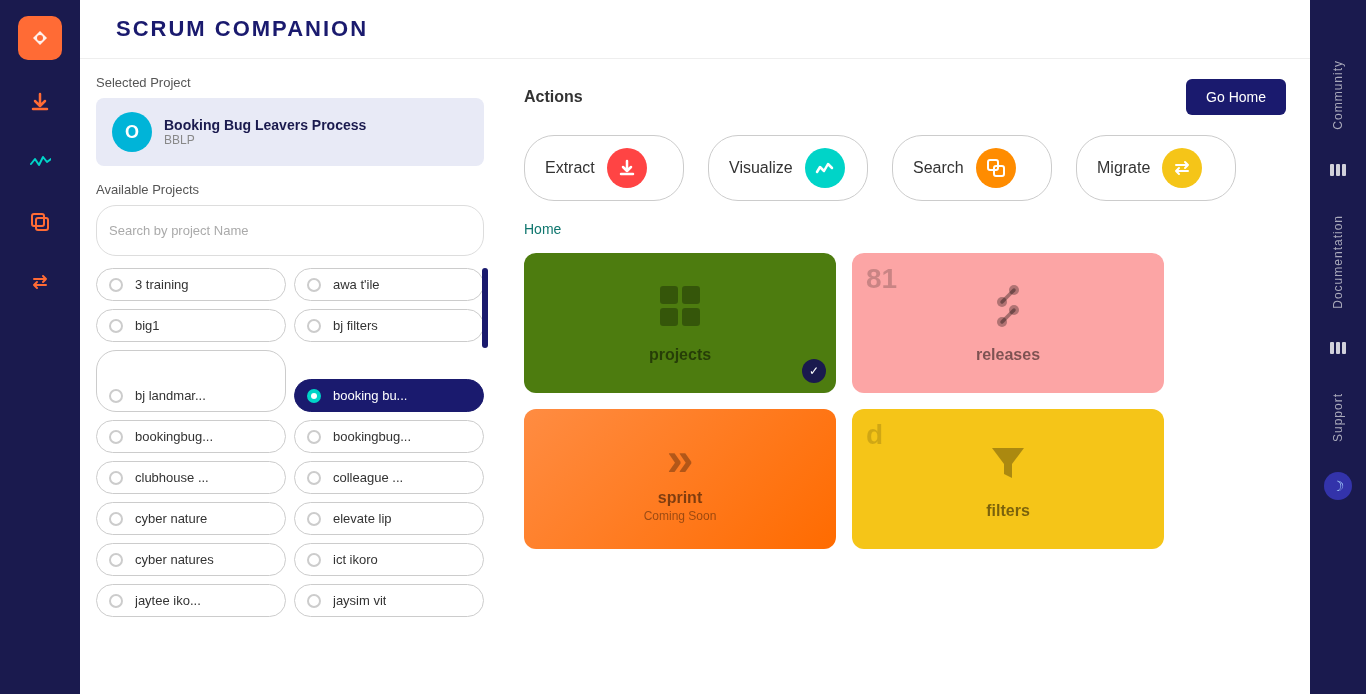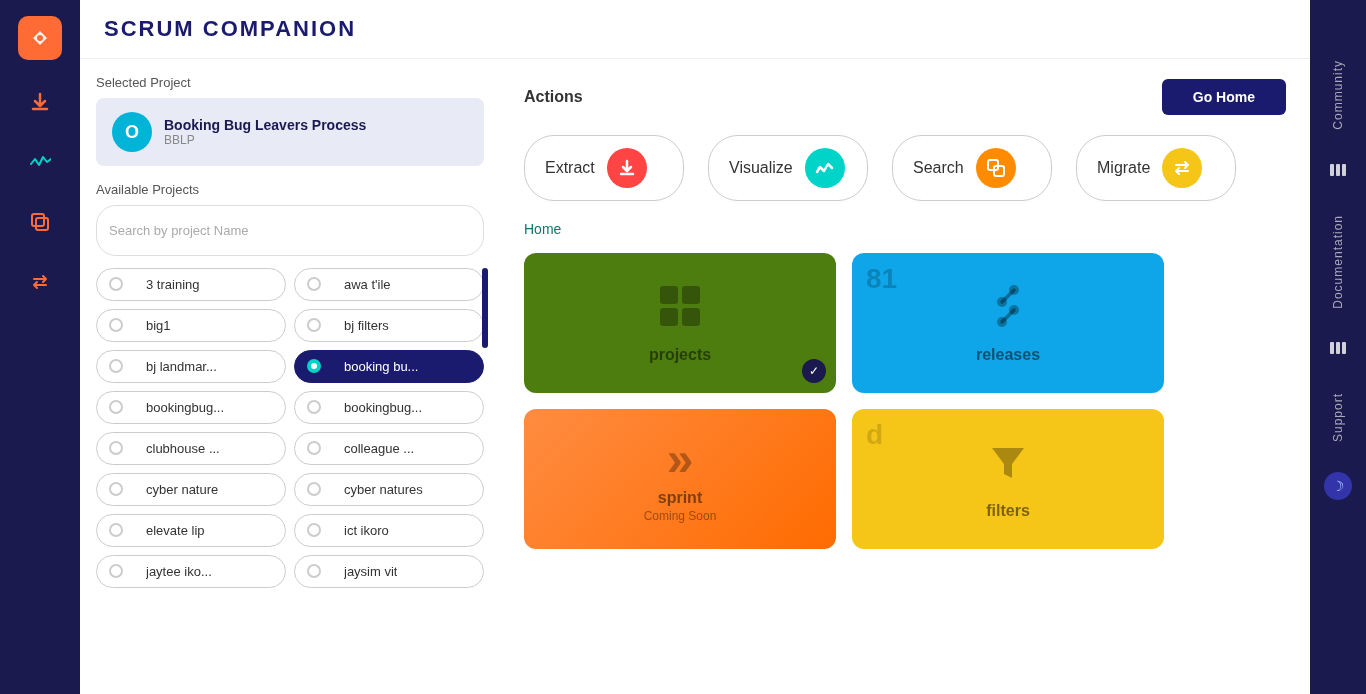--- a/index.html
+++ b/index.html
@@ -46,20 +46,21 @@
     
     .header {
       padding: 16px 24px;
       border-bottom: 1px solid #eee;
     }
     .header-title {
       color: #1a1a6e;
       font-size: 22px;
       font-weight: 700;
       letter-spacing: 2px;
+      margin-left: 12px;
     }
 
     
     .content {
       display: flex;
       flex: 1;
       overflow: hidden;
     }
 
     
@@ -126,37 +127,38 @@
     .projects-grid {
       display: grid;
       grid-template-columns: 1fr 1fr;
       gap: 8px;
       position: relative;
       overflow: hidden;
     }
 
     .project-item {
       display: flex;
-      align-items: flex-start;
-      gap: 23px;
+      align-items: flex-end;
+      gap: 12px;
       padding: 8px 12px;
       border: 1.5px solid #ccc;
       border-radius: 20px;
       cursor: pointer;
       font-size: 13px;
       color: #333;
       background: white;
       white-space: nowrap;
       overflow: hidden;
       text-overflow: ellipsis;
     }
     .project-item.selected {
       background: #1a1a6e;
       color: white;
       border-color: #1a1a6e;
+      margin-top: 29px;
     }
     .project-item .radio {
       width: 14px; height: 14px;
       border-radius: 50%;
       border: 2px solid #ccc;
       flex-shrink: 0;
       display: flex; align-items: center; justify-content: center;
     }
     .project-item.selected .radio {
       border-color: #00d4c8;
@@ -178,24 +180,24 @@
     }
     .actions-label {
       font-size: 16px;
       font-weight: 600;
       color: #333;
     }
     .go-home-btn {
       background: #1a1a6e;
       color: white;
       border: none;
-      padding: 10px 31px;
+      padding: 10px 20px;
       border-radius: 6px;
       font-size: 14px;
-      font-weight: 700;
+      font-weight: 400;
       cursor: pointer;
     }
 
     .action-buttons {
       display: flex;
       gap: 24px;
       margin-bottom: 20px;
       flex-wrap: wrap;
     }
     .action-btn {
@@ -243,21 +245,21 @@
       height: 140px;
       display: flex;
       flex-direction: column;
       align-items: center;
       justify-content: center;
       cursor: pointer;
       position: relative;
       overflow: hidden;
     }
     .tile-projects { background: #4d7c0f; }
-    .tile-releases { background: #0ea5e9; }
+    .tile-releases { background: #fca5a5; }
     .tile-sprint { background: linear-gradient(135deg, #ff8c42, #ff6b00); }
     .tile-filters { background: #f5c518; }
     .tile-label {
       font-size: 16px;
       font-weight: 600;
       color: rgba(0,0,0,0.5);
     }
     .tile-sublabel {
       font-size: 12px;
       color: rgba(0,0,0,0.4);
@@ -412,25 +414,25 @@
             <div class="project-item">
               <div class="radio"></div>
               <span style="overflow: hidden; text-overflow: ellipsis;">colleague ...</span>
             </div>
             <div class="project-item">
               <div class="radio"></div>
               <span style="overflow: hidden; text-overflow: ellipsis;">cyber nature</span>
             </div>
             <div class="project-item">
               <div class="radio"></div>
+              <span style="overflow: hidden; text-overflow: ellipsis;">elevate lip</span>
+            </div>
+            <div class="project-item">
+              <div class="radio"></div>
               <span style="overflow: hidden; text-overflow: ellipsis;">cyber natures</span>
-            </div>
-            <div class="project-item">
-              <div class="radio"></div>
-              <span style="overflow: hidden; text-overflow: ellipsis;">elevate lip</span>
             </div>
             <div class="project-item">
               <div class="radio"></div>
               <span style="overflow: hidden; text-overflow: ellipsis;">ict ikoro</span>
             </div>
             <div class="project-item">
               <div class="radio"></div>
               <span style="overflow: hidden; text-overflow: ellipsis;">jaytee iko...</span>
             </div>
             <div class="project-item">

